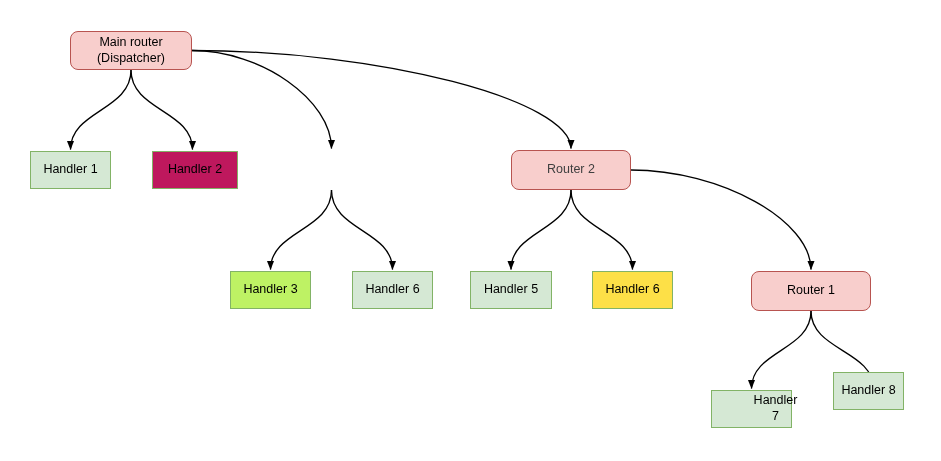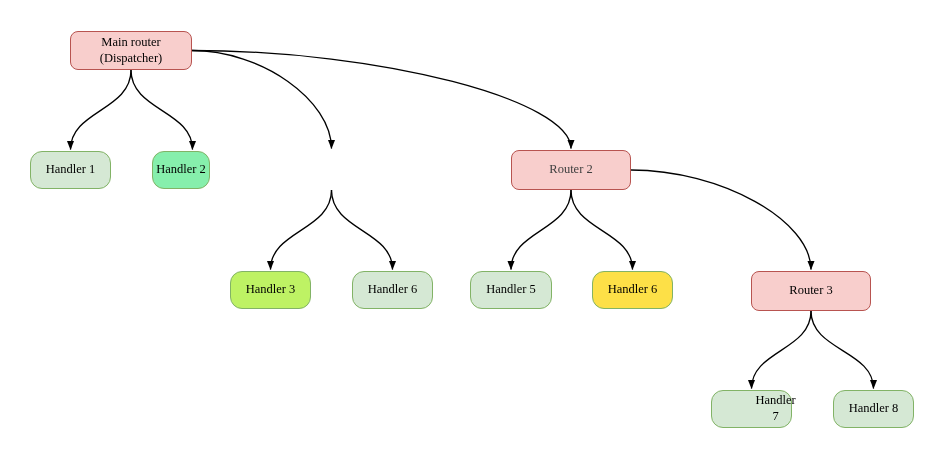--- a/index.html
+++ b/index.html
@@ -1,21 +1,21 @@
 <!DOCTYPE html>
 <html><head>
 <meta charset="utf-8">
 <style>
   html, body { margin: 0; padding: 0; background: #ffffff; }
   #canvas {
     position: relative;
     width: 941px;
     height: 461px;
     background: #ffffff;
-    font-family: Liberation Serif, serif;
+    font-family: Liberation Sans, sans-serif;
     overflow: hidden;
   }
   #edge-layer {
     position: absolute;
     left: 0; top: 0;
     width: 941px; height: 461px;
   }
   .edge {
     fill: none;
     stroke: #000000;
@@ -32,21 +32,21 @@
     font-size: 12.5px;
     line-height: 1.25;
     color: #000000;
   }
   .node.router {
     border-radius: 8px;
     border-style: solid;
     border-width: 1.6px;
   }
   .node.handler {
-    border-radius: 12px;
+    border-radius: 0;
     border-style: solid;
     border-width: 1.2px;
   }
 </style>
 </head>
 <body>
 
 <div id="canvas">
   <svg id="edge-layer" xmlns="http://www.w3.org/2000/svg">
     <defs>
@@ -62,22 +62,22 @@
       <path d="M 331.5 190 C 331.5 230.5, 392.5 230.5, 392.5 269.5" class="edge" stroke="#000000" marker-end="url(#arrow)"></path>
       <path d="M 571 190 C 571 230.5, 511 230.5, 511 269.5" class="edge" stroke="#000000" marker-end="url(#arrow)"></path>
       <path d="M 571 190 C 571 230.5, 632.5 230.5, 632.5 269.5" class="edge" stroke="#000000" marker-end="url(#arrow)"></path>
       <path d="M 631 170 C 721 170, 811 220.5, 811 269.5" class="edge" stroke="#000000" marker-end="url(#arrow)"></path>
       <path d="M 811 311 C 811 350.5, 751.5 350.5, 751.5 388.5" class="edge" stroke="#000000" marker-end="url(#arrow)"></path>
       <path d="M 811 311 C 811 350.5, 873.5 350.5, 873.5 388.5" class="edge" stroke="#000000" marker-end="url(#arrow)"></path>
     </svg>
 <div class="node router" style="left: 70px; top: 31px; width: 122px; height: 39px; background: rgb(248, 206, 204); border-color: rgb(184, 84, 80); color: rgb(0, 0, 0);">Main router
 (Dispatcher)</div>
     <div class="node handler" style="left: 30px; top: 151px; width: 81px; height: 38px; background: rgb(213, 232, 212); border-color: rgb(130, 179, 102); color: rgb(0, 0, 0);">Handler 1</div>
-    <div class="node handler" style="left: 152px; top: 151px; width: 58px; height: 38px; background: #86efac; border-color: rgb(130, 179, 102); color: rgb(0, 0, 0);">Handler 2</div>
+    <div class="node handler" style="left: 152px; top: 151px; width: 86px; height: 38px; background: #be185d; border-color: rgb(130, 179, 102); color: rgb(0, 0, 0);">Handler 2</div>
     <div class="node router" style="left: 511px; top: 150px; width: 120px; height: 40px; background: rgb(248, 206, 204); border-color: rgb(184, 84, 80); color: #404040;">Router 2</div>
     <div class="node handler" style="left: 230px; top: 271px; width: 81px; height: 38px; background: #bef264; border-color: rgb(130, 179, 102); color: rgb(0, 0, 0);">Handler 3</div>
     <div class="node handler" style="left: 352px; top: 271px; width: 81px; height: 38px; background: rgb(213, 232, 212); border-color: rgb(130, 179, 102); color: rgb(0, 0, 0);">Handler 6</div>
     <div class="node handler" style="left: 470px; top: 271px; width: 82px; height: 38px; background: rgb(213, 232, 212); border-color: rgb(130, 179, 102); color: rgb(0, 0, 0);">Handler 5</div>
     <div class="node handler" style="left: 592px; top: 271px; width: 81px; height: 38px; background: #fde047; border-color: rgb(130, 179, 102); color: rgb(0, 0, 0);">Handler 6</div>
-    <div class="node router" style="left: 751px; top: 271px; width: 120px; height: 40px; background: rgb(248, 206, 204); border-color: rgb(184, 84, 80); color: rgb(0, 0, 0);">Router 3</div>
+    <div class="node router" style="left: 751px; top: 271px; width: 120px; height: 40px; background: rgb(248, 206, 204); border-color: rgb(184, 84, 80); color: rgb(0, 0, 0);">Router 1</div>
     <div class="node handler" style="left: 711px; top: 390px; width: 81px; height: 38px; background: rgb(213, 232, 212); border-color: rgb(130, 179, 102); color: rgb(0, 0, 0); padding-left: 48px;">Handler 7</div>
-    <div class="node handler" style="left: 833px; top: 390px; width: 81px; height: 38px; background: rgb(213, 232, 212); border-color: rgb(130, 179, 102); color: rgb(0, 0, 0);">Handler 8</div>
+    <div class="node handler" style="left: 833px; top: 372px; width: 71px; height: 38px; background: rgb(213, 232, 212); border-color: rgb(130, 179, 102); color: rgb(0, 0, 0);">Handler 8</div>
   </div>
 
 </body></html>

